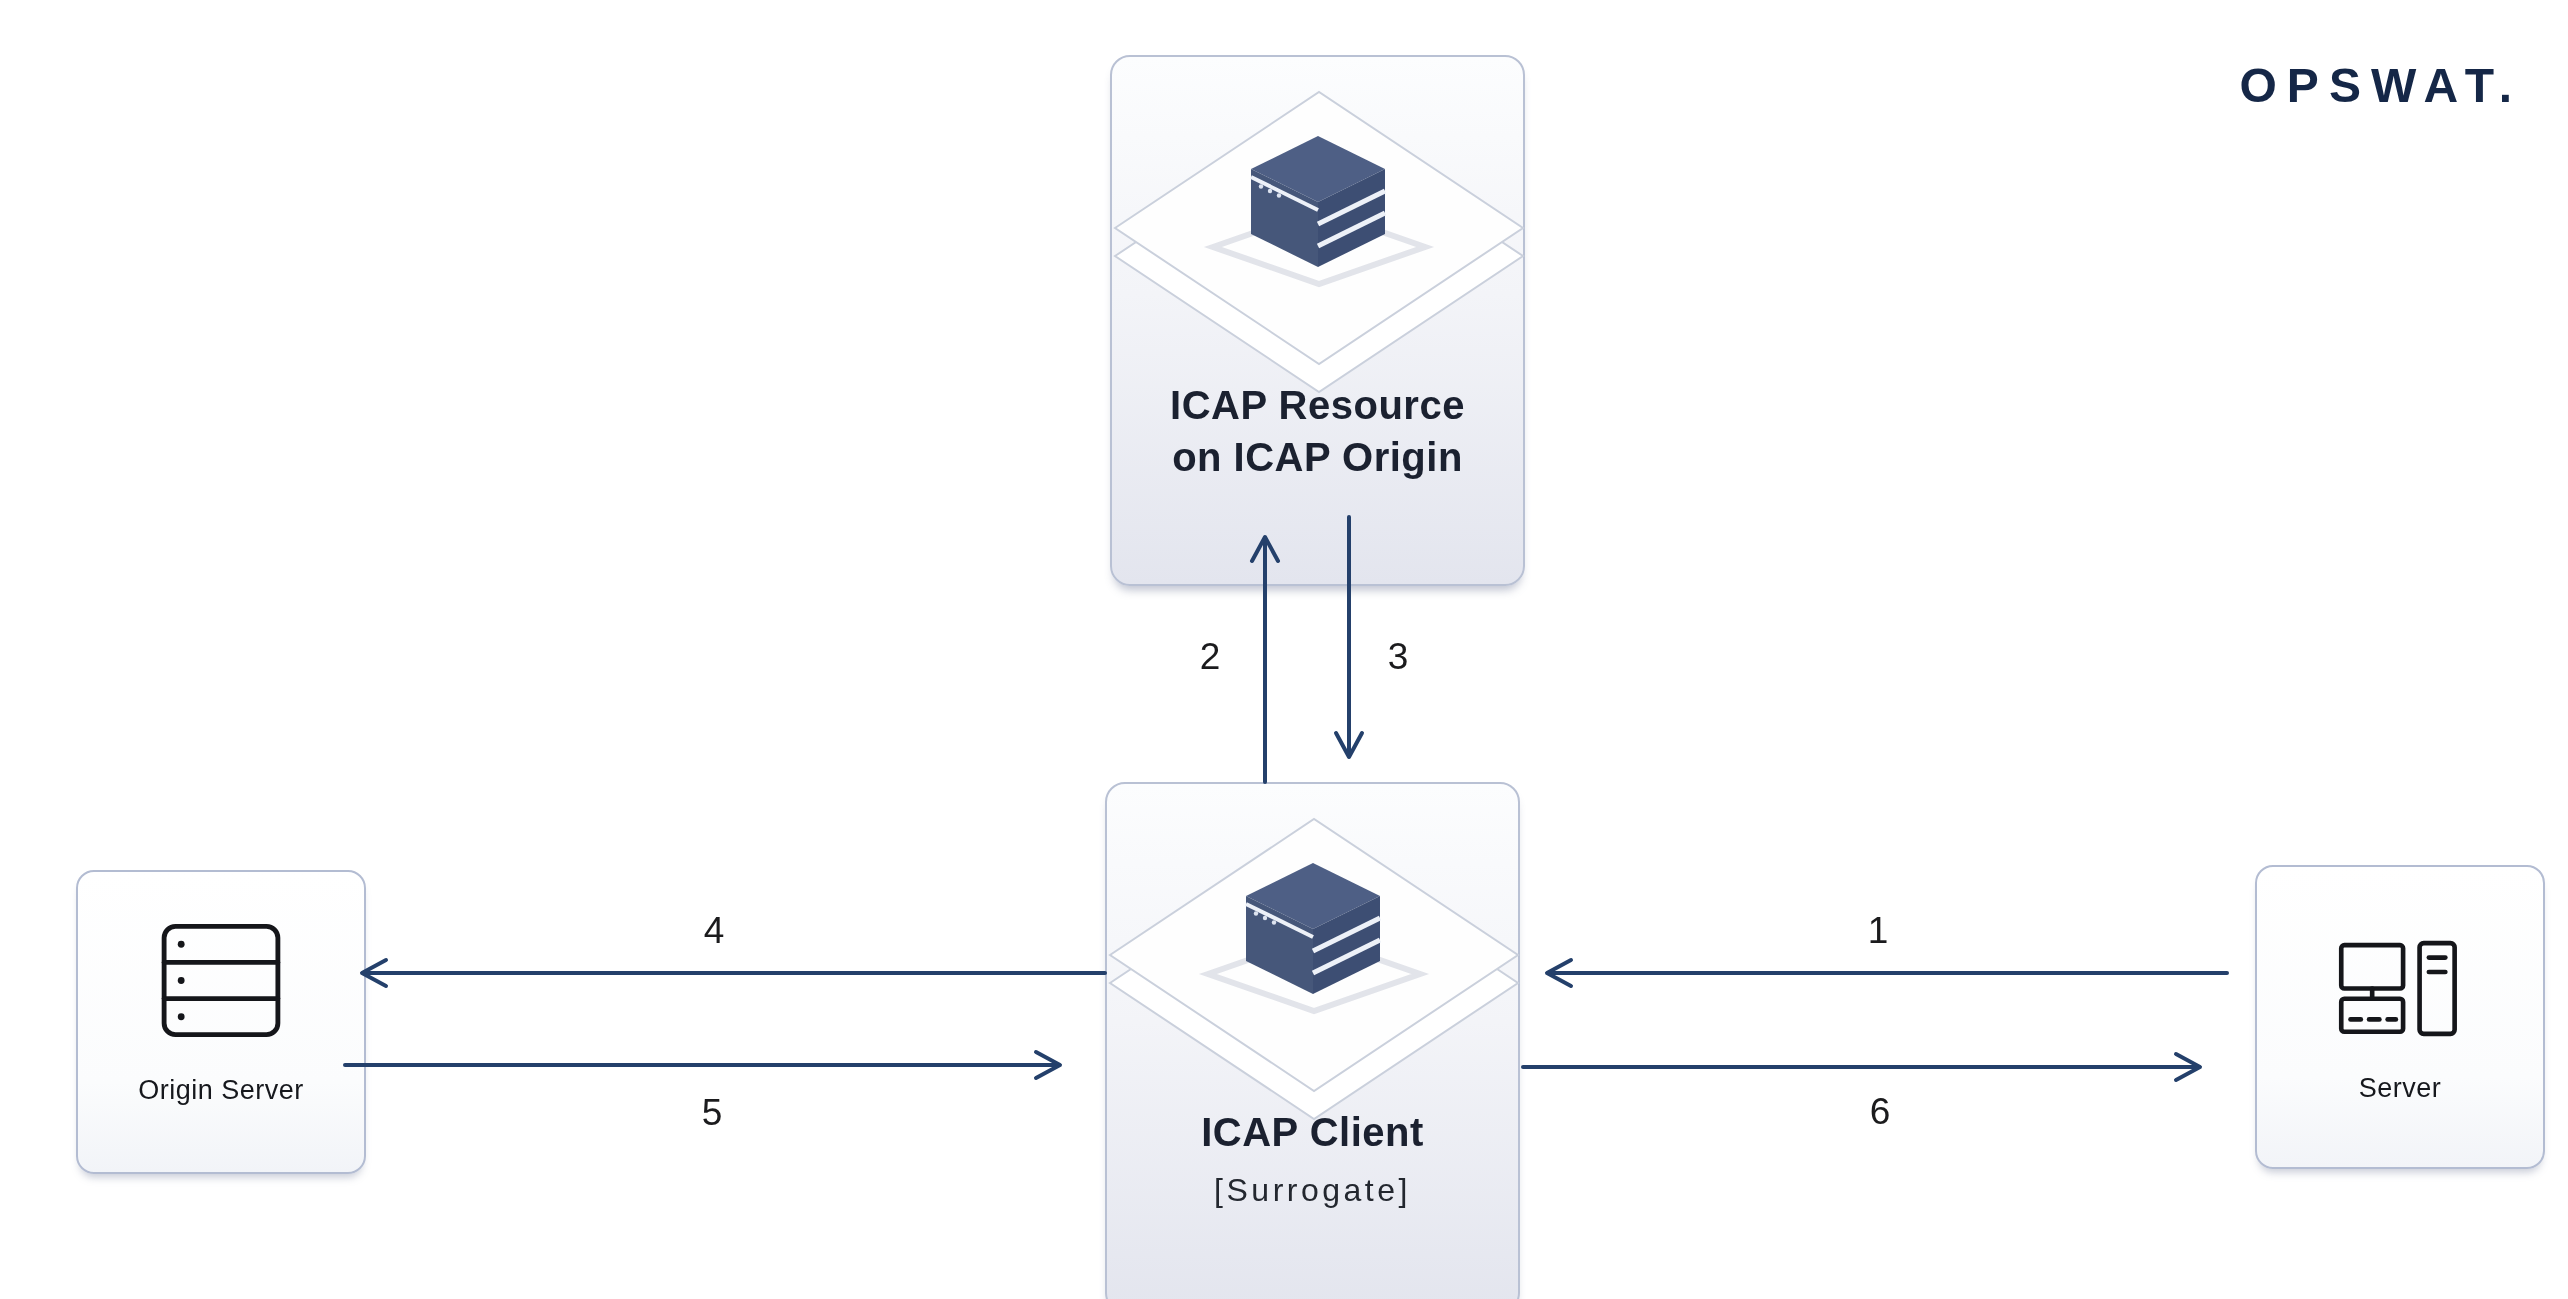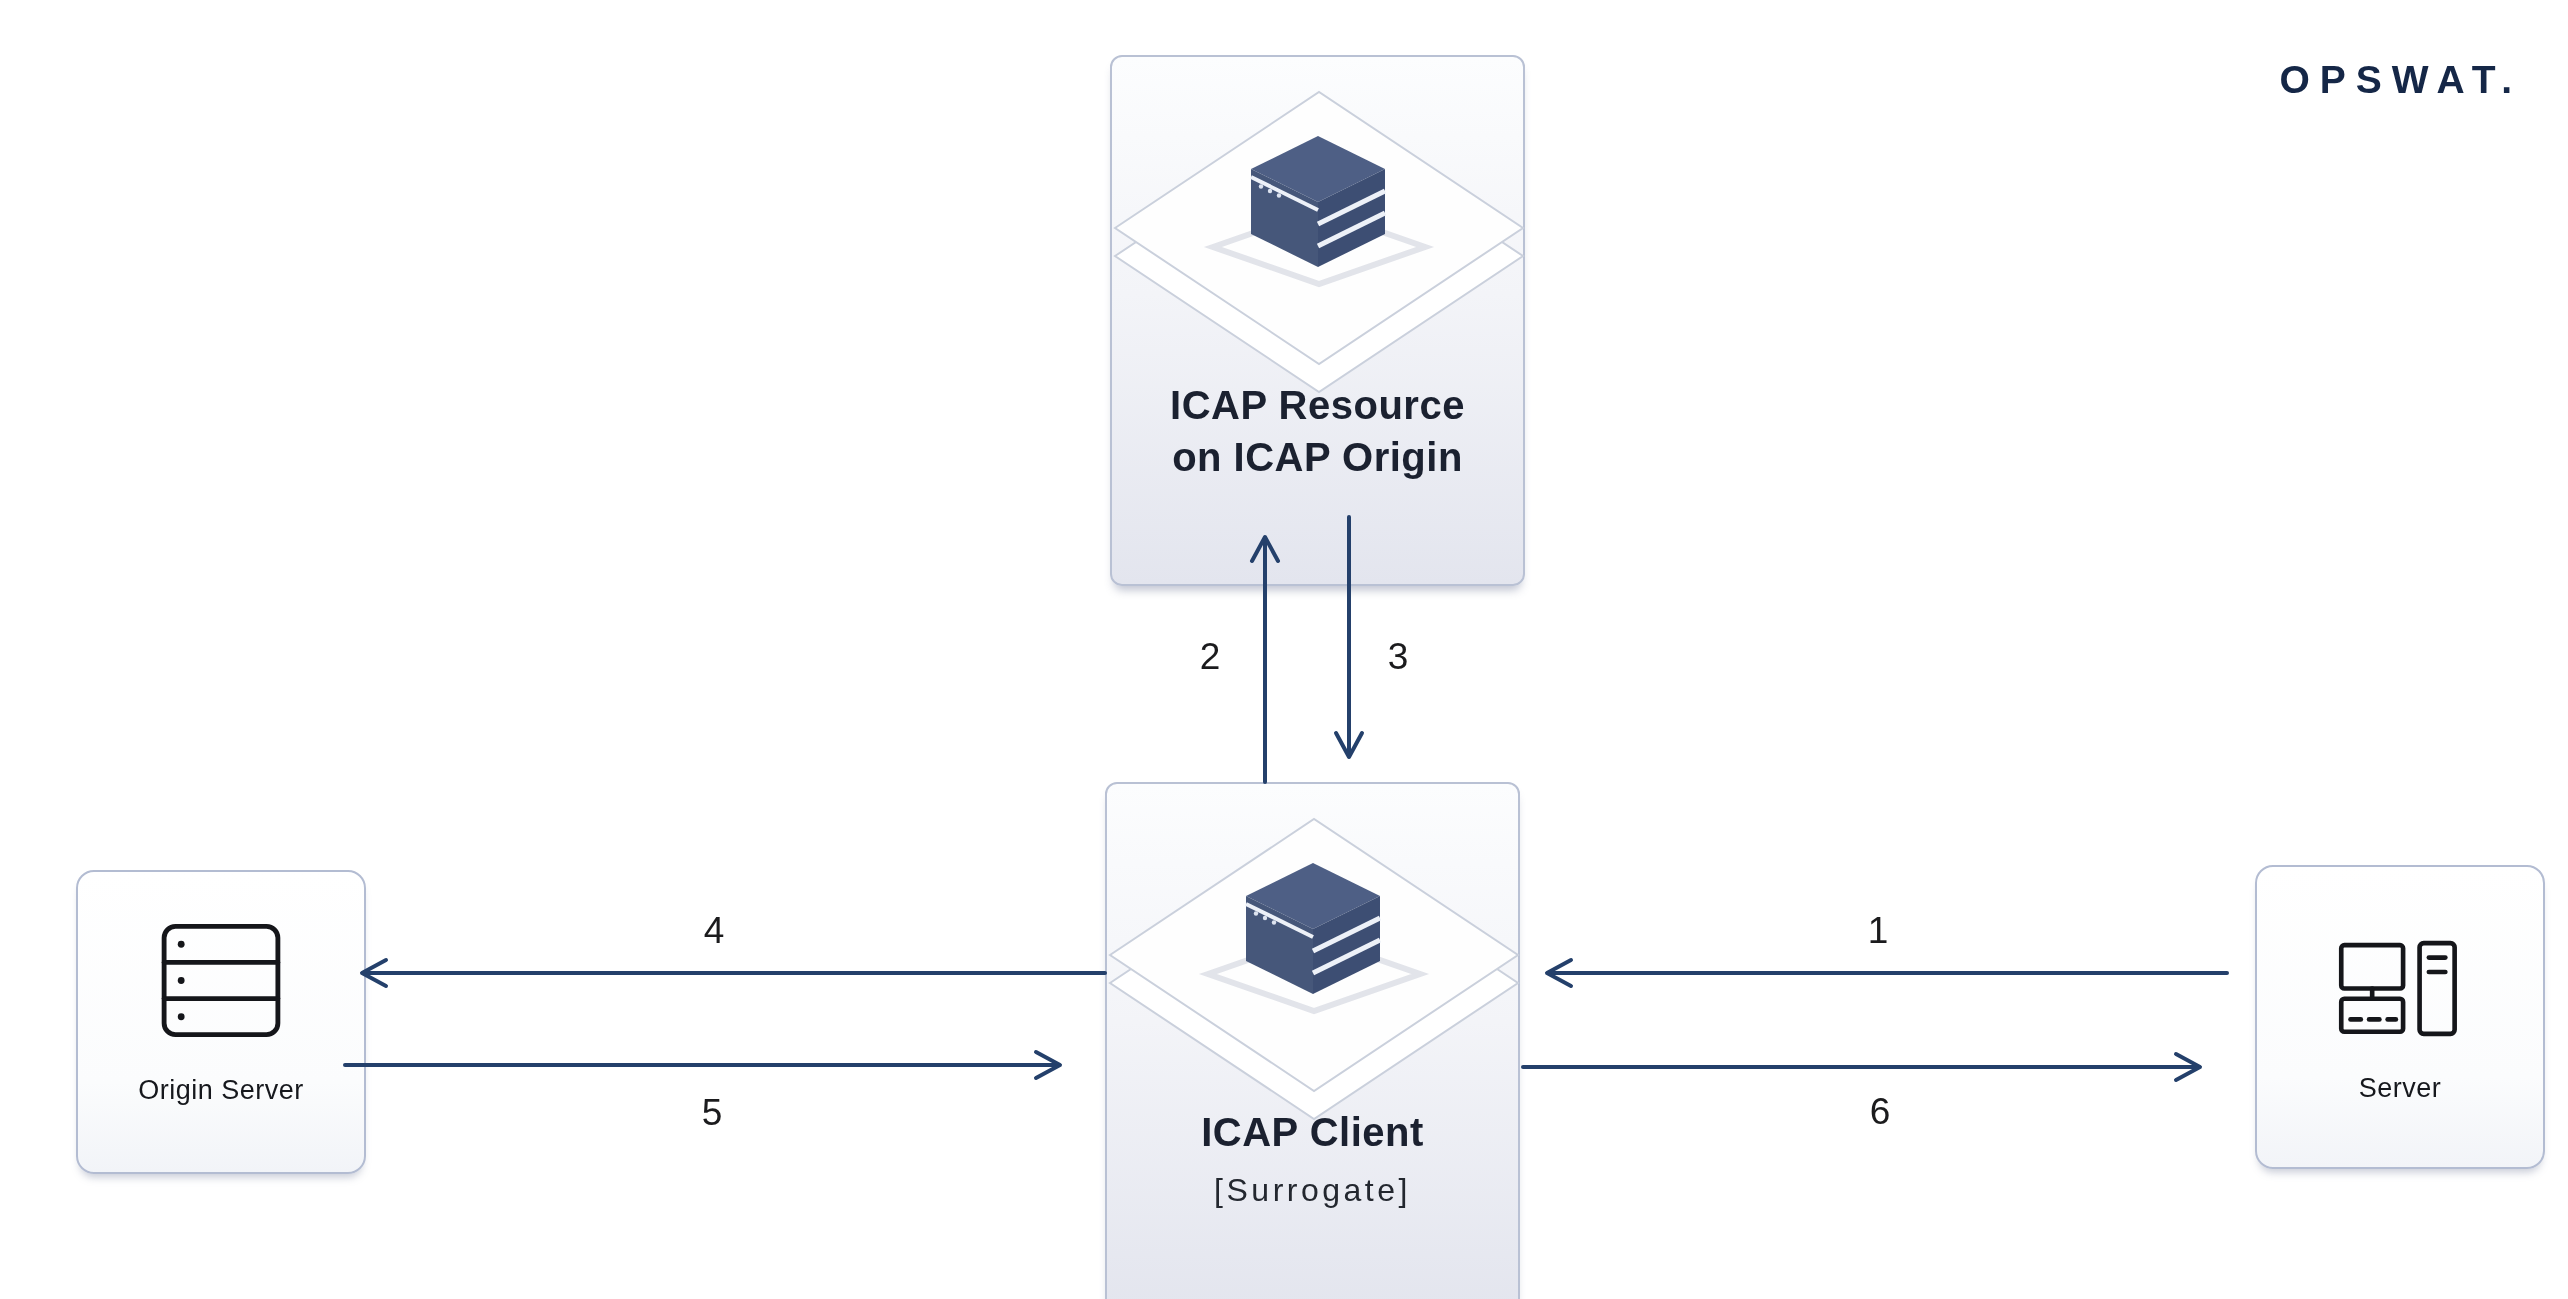--- a/index.html
+++ b/index.html
@@ -2,28 +2,28 @@
 <html><head>
 <meta charset="utf-8">
 <style>
   * { margin:0; padding:0; box-sizing:border-box; }
   body { background:#ffffff; font-family:"Liberation Sans", sans-serif; }
   .canvas { position:relative; width:2568px; height:1299px; background:#ffffff; overflow:hidden; }
 
   
   .logo {
     position:absolute; left:2212px; top:58px; width:310px;
-    font-size:39px; font-weight:700; letter-spacing:10px;
+    font-size:48px; font-weight:700; letter-spacing:10px;
     color:#152747; text-align:right; white-space:nowrap;
   }
 
   
   .big-card {
     position:absolute; width:415px; height:531px;
-    border:2px solid #b9c1d4; border-radius:12px;
+    border:2px solid #b9c1d4; border-radius:20px;
     background:linear-gradient(180deg,#fcfdfe 0%,#f3f4f8 45%,#e3e5ee 100%);
     box-shadow:0 8px 10px -4px rgba(110,120,150,0.45);
   }
   .big-card .tile { position:absolute; left:0; top:0; }
   .big-card .titles {
     position:absolute; left:0; right:0; top:322px; text-align:center;
     color:#1b2130; font-weight:700; font-size:40px; line-height:52px; letter-spacing:0.5px;
   }
   .big-card .subtitle {
     margin-top:6px; font-weight:400; font-size:32px; letter-spacing:3.5px; color:#23272f;

